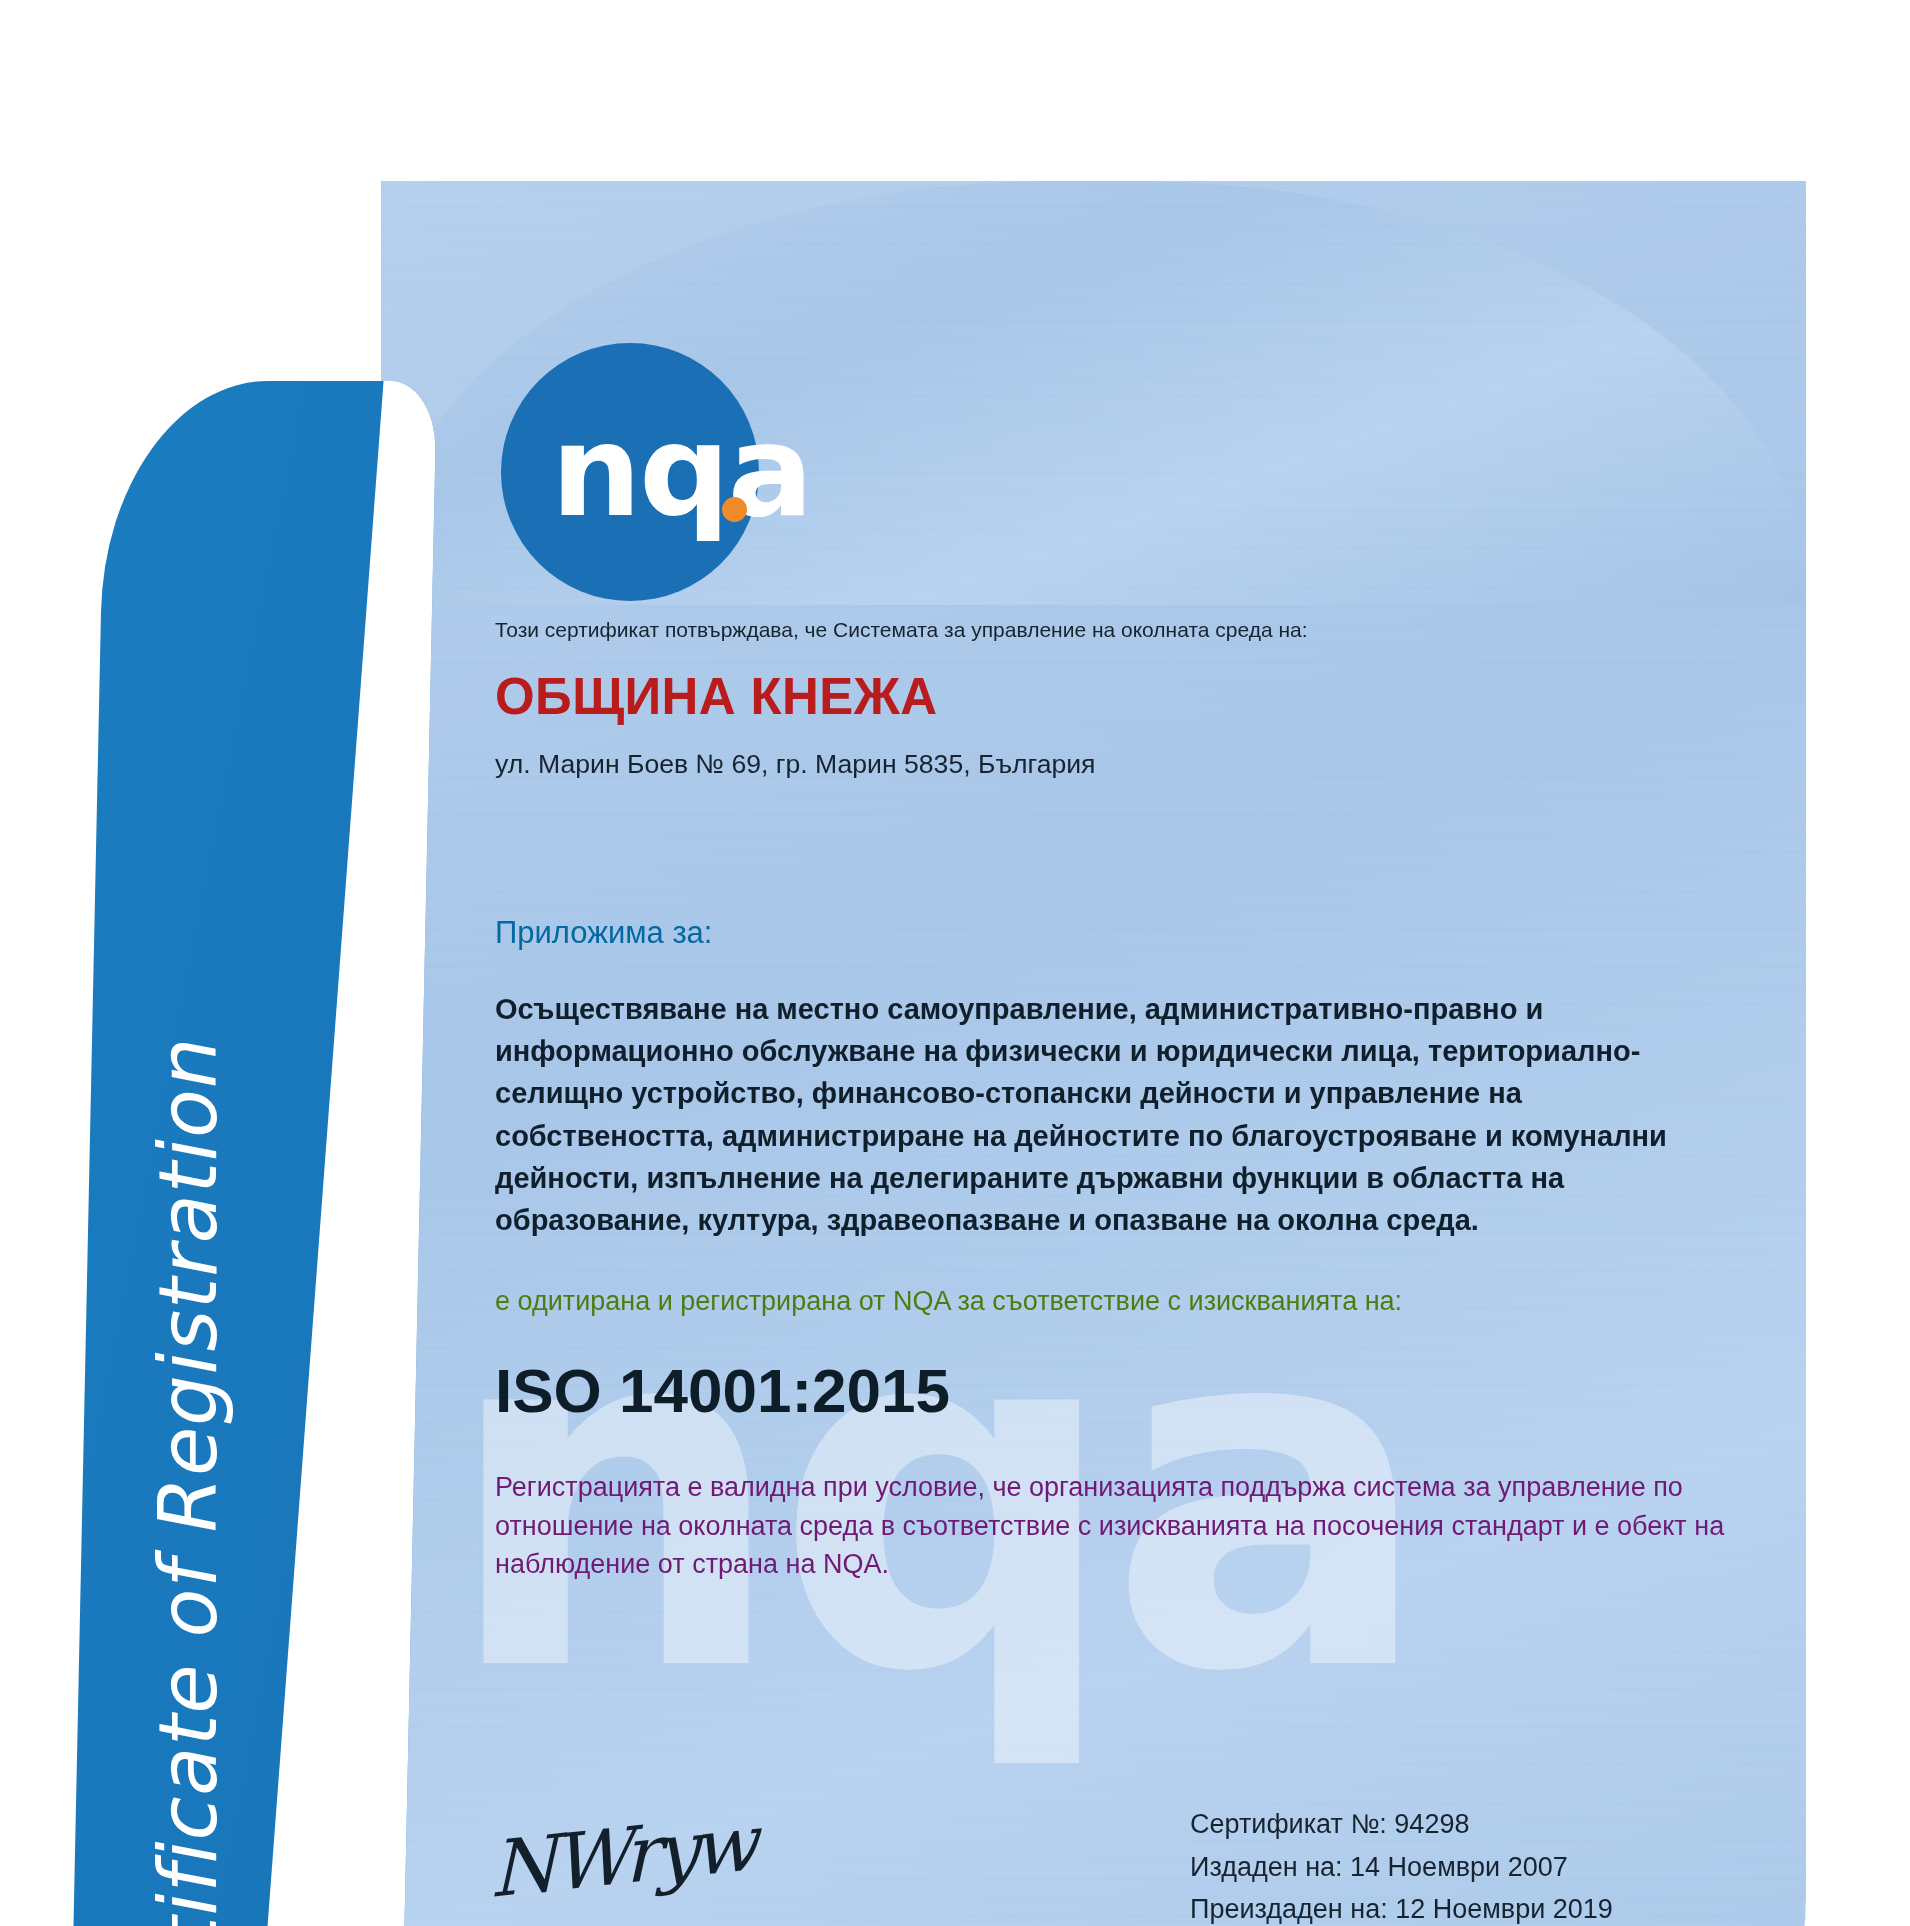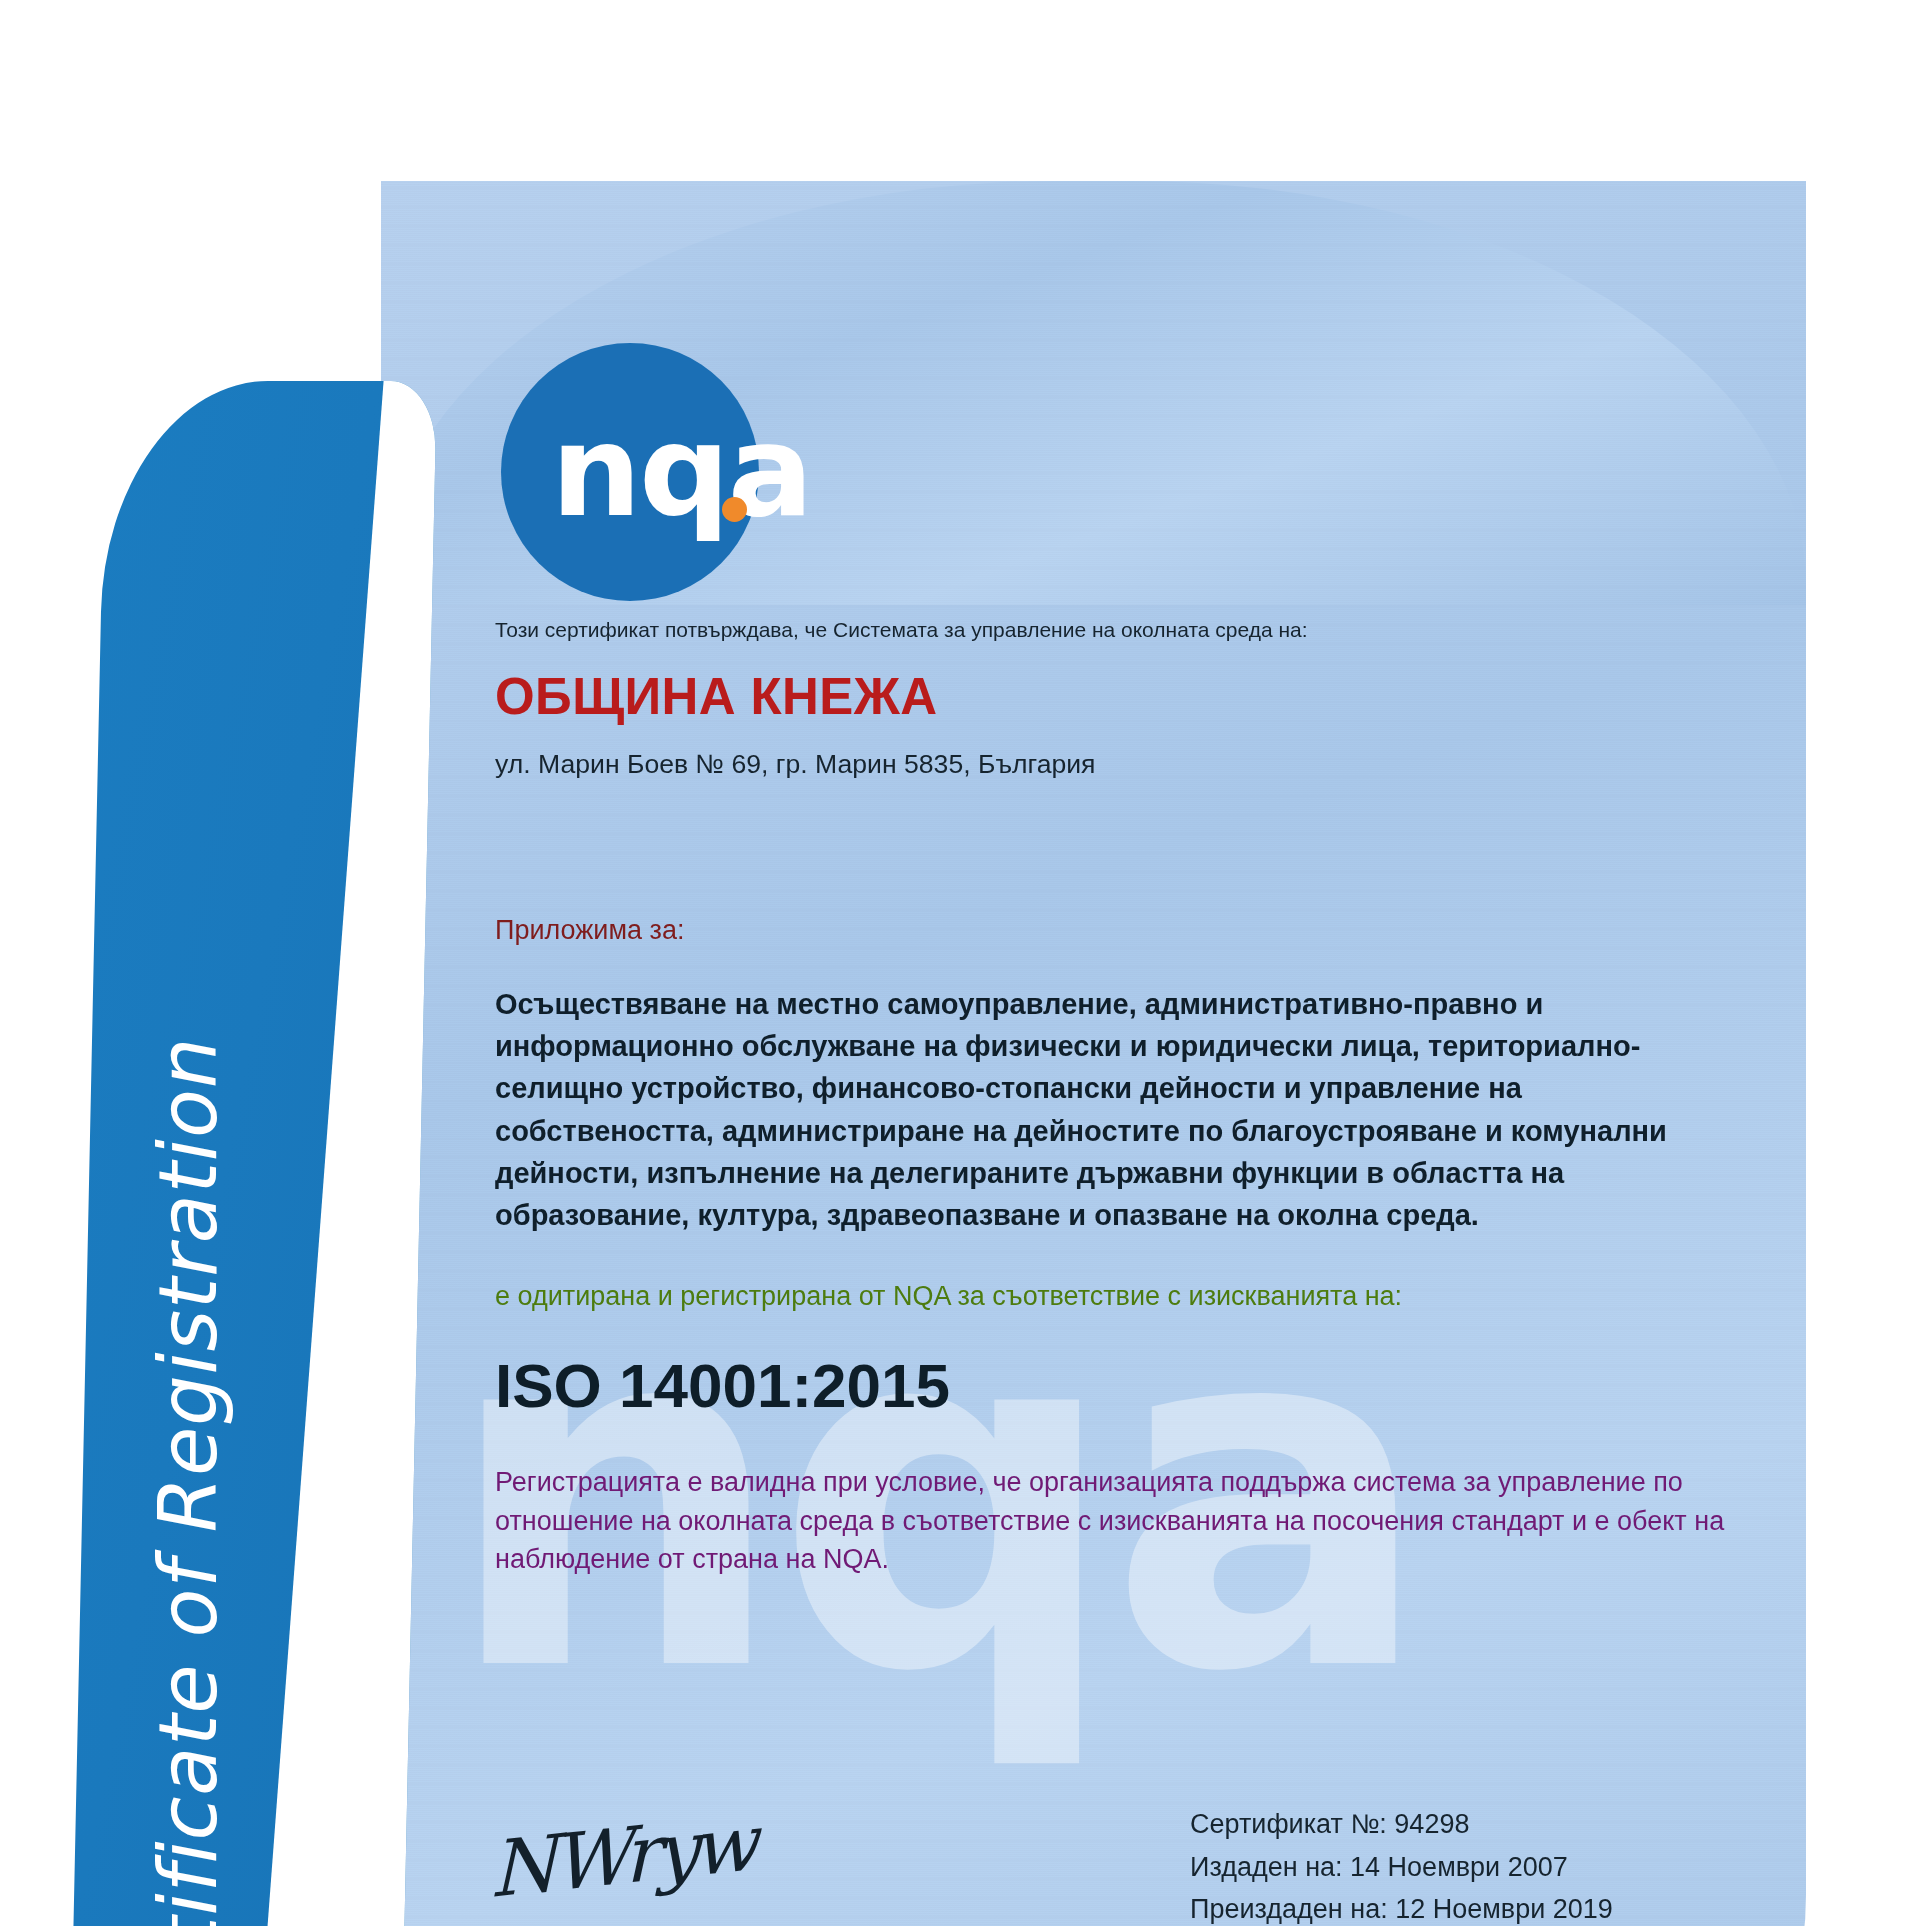--- a/index.html
+++ b/index.html
@@ -169,22 +169,22 @@
     letter-spacing: 0.4px;
     color: #b91c1c;
   }
   .org-addr {
     margin-top: 22.3px;
     font-size: 26.6px;
     color: #16242f;
   }
   .applies-label {
     margin-top: 135px;
-    font-size: 27px;
-    color: #7f1d1d;
+    font-size: 31px;
+    color: #0369a1;
   }
   .scope {
     margin-top: 37px;
     font-size: 29px;
     font-weight: 700;
     line-height: 1.46;
     color: #0f1f2b;
     width: 1225px;
   }
   .audited {

